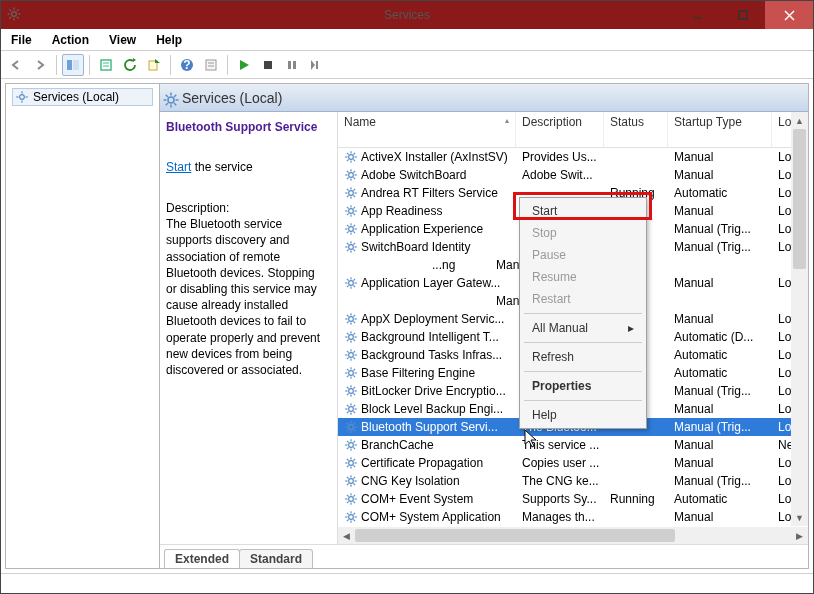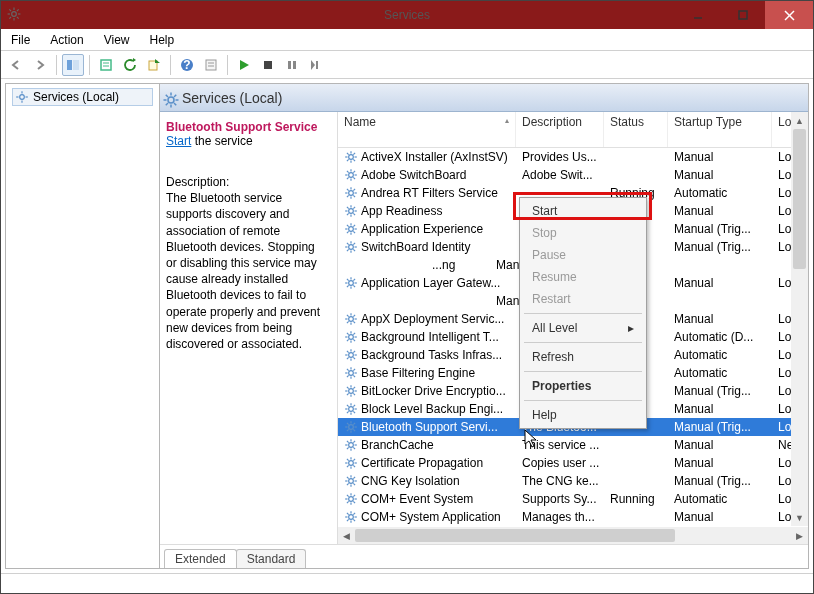--- a/index.html
+++ b/index.html
@@ -6,34 +6,34 @@
 body { width:814px; height:594px; overflow:hidden; background:#8a1a1a; }
 .window { width:814px; height:594px; display:flex; flex-direction:column; border:1px solid #444; }
 .titlebar { height:28px; background:#8a1a1a; color:#333; display:flex; align-items:center; position:relative; }
 .titlebar .ticon { margin-left:6px; }
 .titlebar .ttitle { position:absolute; left:50%; transform:translateX(-50%); color:#555; }
 .titlebar .tbtns { margin-left:auto; display:flex; height:100%; }
 .tbtn { width:45px; display:flex; align-items:center; justify-content:center; color:#333; }
 .tbtn.close { background:#c8504e; color:#fff; width:48px; }
 .chrome { background:#fff; display:flex; flex-direction:column; flex:1; }
 .menubar { height:22px; display:flex; align-items:center; border-bottom:1px solid #d0d0d0; }
-.menubar span { padding:3px 10px; }
+.menubar span { padding:3px 10px;font-weight:bold; }
 .toolbar { height:28px; display:flex; align-items:center; gap:2px; padding:0 4px; border-bottom:1px solid #d0d0d0; }
 .tbicon { width:22px; height:22px; display:flex; align-items:center; justify-content:center; border:1px solid transparent; border-radius:2px; }
 .tbicon.framed { border-color:#9ab6d4; background:#e9f2fb; }
 .sep { width:1px; height:20px; background:#ccc; margin:0 3px; }
 .body { flex:1; display:flex; background:#fff; padding:4px; gap:0; min-height:0; }
 .navpane { width:156px; border:1px solid #b5b5b5; background:#fff; padding:4px 6px; }
 .navitem { display:flex; align-items:center; gap:4px; background:#eef3f9; border:1px solid #b5cde7; padding:1px 2px; }
 .main { flex:1; display:flex; flex-direction:column; border:1px solid #b5b5b5; margin-left:-1px; min-height:0; }
 .mainhead { height:28px; background:linear-gradient(#e8eef7,#c7d6ea); display:flex; align-items:center; padding:0 6px 0 2px; gap:6px; border-bottom:1px solid #9db4cf; }
 .mainhead .ht { font-size:14px; color:#333; }
 .split { flex:1; display:flex; min-height:0; }
 .detail { width:178px; padding:8px 10px 8px 6px; border-right:1px solid #ddd; }
-.detail .dtitle { font-weight:bold; color:#be185d; margin-bottom:0; }
+.detail .dtitle { font-weight:bold; color:#4c1d95; margin-bottom:26px; }
 .detail .link { color:#0667c9; text-decoration:underline; }
 .detail p { margin-top:8px; line-height:1.35; color:#000000; }
 .listwrap { flex:1; position:relative; display:flex; flex-direction:column; min-height:0; }
 .cols { display:flex; height:36px; border-bottom:1px solid #e0e0e0; background:#fff; }
 .cols > div { padding:3px 6px; border-right:1px solid #eee; color:#333; position:relative; }
 .cols .sort::after { content:"▴"; font-size:8px; color:#888; position:absolute; right:6px; top:4px; }
 .c-name{width:178px} .c-desc{width:88px} .c-stat{width:64px} .c-type{width:104px} .c-log{width:36px}
 .rows { flex:1; overflow:hidden; position:relative; }
 .row { display:flex; height:18px; align-items:center; }
 .row.sel { background:#2f7bd9; color:#fff; }
@@ -41,21 +41,21 @@
 .row .c-name { display:flex; gap:3px; }
 .gicon { width:14px; height:14px; flex:0 0 14px; }
 .vscroll { position:absolute; right:0; top:0; bottom:18px; width:17px; background:#f0f0f0; display:flex; flex-direction:column; }
 .vscroll .arr { height:17px; background:#f0f0f0; display:flex; align-items:center; justify-content:center; color:#666; font-size:9px; }
 .vscroll .track { flex:1; position:relative; }
 .vscroll .thumb { position:absolute; top:0; left:2px; right:2px; height:140px; background:#cfcfcf; border-radius:2px; }
 .hscroll { height:17px; background:#f0f0f0; display:flex; }
 .hscroll .arr { width:17px; display:flex; align-items:center; justify-content:center; color:#666; font-size:9px; }
 .hscroll .track { flex:1; position:relative; }
 .hscroll .thumb { position:absolute; left:0; top:2px; bottom:2px; width:320px; background:#cfcfcf; border-radius:2px; }
-.tabs { height:24px; display:flex; align-items:flex-end; padding-left:4px; border-top:1px solid #ddd; background:#fff; }
+.tabs { height:24px; display:flex; align-items:flex-end; padding-left:4px; border-top:1px solid #ddd; background:#fff;font-weight:bold; }
 .tab { padding:2px 10px; border:1px solid #bfbfbf; border-bottom:none; border-top-left-radius:3px; border-top-right-radius:3px; background:#fff; margin-right:-1px; color:#444; position:relative; }
 .tab + .tab::before { content:""; }
 .tab:not(.active){ background:#f5f5f5; }
 .ctxmenu { position:absolute; left:519px; top:197px; width:128px; background:#f5f5f5; border:1px solid #a0a0a0; box-shadow:2px 2px 4px rgba(0,0,0,.25); padding:2px; z-index:10; }
 .ctxmenu .mi { padding:4px 10px; color:#333; display:flex; justify-content:space-between; align-items:center; }
 .ctxmenu .mi.dis { color:#9a9a9a; }
 .ctxmenu .mi.bold { font-weight:bold; }
 .ctxmenu hr { border:none; border-top:1px solid #ccc; margin:3px 2px; }
 .redbox { position:absolute; left:513px; top:192px; width:139px; height:28px; border:3px solid #d11; z-index:20; pointer-events:none; }
 .statusbar { height:20px; background:#fff; border-top:1px solid #d0d0d0; }
@@ -701,21 +701,21 @@
 </div>
 
 <div class="ctxmenu">
   <div class="mi">Start</div>
   <div class="mi dis">Stop</div>
   <div class="mi dis">Pause</div>
   <div class="mi dis">Resume</div>
   <div class="mi dis">Restart</div>
   <hr>
   <div class="mi">
-      <span>All Level</span>
+      <span>All Manual</span>
       <span>▸</span>
     </div>
   <hr>
   <div class="mi">Refresh</div>
   <hr>
   <div class="mi bold">Properties</div>
   <hr>
   <div class="mi">Help</div>
 </div>
 

